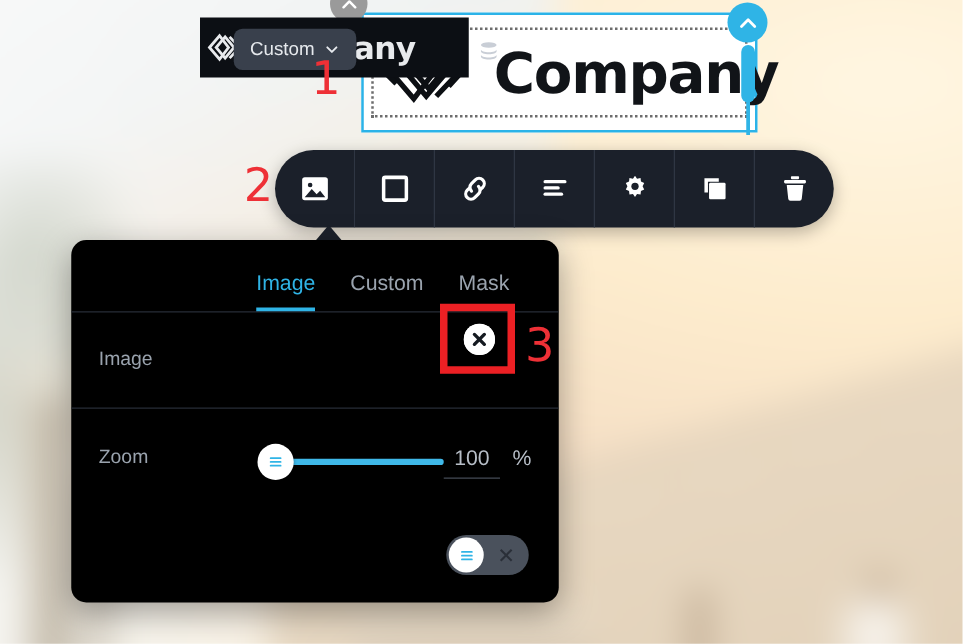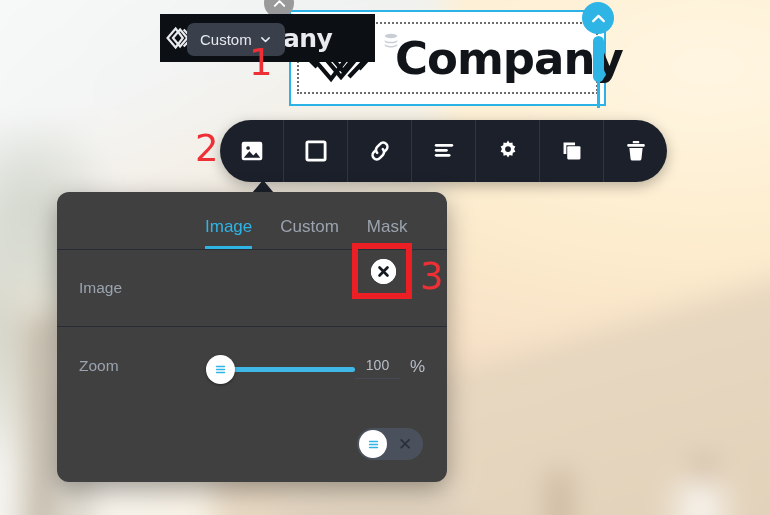--- a/index.html
+++ b/index.html
@@ -83,21 +83,21 @@
     border-right:1px solid #2f3643;cursor:pointer;}
   .tb-btn:first-child{border-radius:31px 0 0 31px;}
   .tb-btn:last-child{border-right:none;border-radius:0 31px 31px 0;}
   .tb-btn svg{display:block;}
   #tb-arrow{position:absolute;left:252px;top:180px;width:0;height:0;
     border-left:11px solid transparent;border-right:11px solid transparent;
     border-bottom:13px solid #1b202a;}
 
   
   #panel{position:absolute;left:57px;top:192px;width:390px;height:290px;
-    background:#404040;border-radius:12px;box-shadow:0 8px 26px rgba(0,0,0,.35);
+    background:#000000;border-radius:12px;box-shadow:0 8px 26px rgba(0,0,0,.35);
     overflow:hidden;}
   #panel-tabs{height:58px;display:flex;align-items:flex-end;gap:28px;
     padding:0 0 0 148px;border-bottom:1px solid #272d37;box-sizing:border-box;}
   .tab{font-size:17px;color:#9aa3ae;padding-bottom:9px;cursor:pointer;
     border-bottom:3px solid transparent;}
   .tab.active{color:#2fb4e6;border-bottom-color:#2fb4e6;}
 
   .row{height:77px;display:flex;align-items:center;padding:0 22px;
     border-bottom:1px solid #272d37;box-sizing:border-box;position:relative;}
   .row:last-child{border-bottom:none;}
@@ -122,21 +122,21 @@
   #red-box-3{position:absolute;left:352px;top:243px;width:60px;height:56px;
     border:6px solid #ec2024;box-sizing:border-box;z-index:5;}
 
   
   #zoom-track{position:absolute;left:208px;top:367px;width:147px;height:5px;
     background:#3fb8e8;border-radius:3px;}
   #zoom-knob{position:absolute;left:206px;top:355px;width:29px;height:29px;
     border-radius:50%;background:#ffffff;display:flex;align-items:center;
     justify-content:center;cursor:pointer;box-shadow:0 1px 3px rgba(0,0,0,.4);}
   #zoom-val{position:absolute;left:355px;top:357px;width:45px;
-    font-size:14px;color:#b7bec7;text-align:center;
+    font-size:17px;color:#b7bec7;text-align:center;
     border-bottom:1px solid #444b56;padding-bottom:5px;}
   #zoom-unit{position:absolute;left:410px;top:357px;font-size:17px;color:#b7bec7;}
 
   
   #lb-toggle{position:absolute;left:357px;top:428px;width:66px;height:32px;
     border-radius:16px;background:#4a515c;display:flex;align-items:center;cursor:pointer;}
   #lb-knob{width:28px;height:28px;border-radius:50%;background:#ffffff;margin-left:2px;
     display:flex;align-items:center;justify-content:center;}
   #lb-x{flex:1;text-align:center;color:#2a2f38;font-size:17px;line-height:1;}
 

